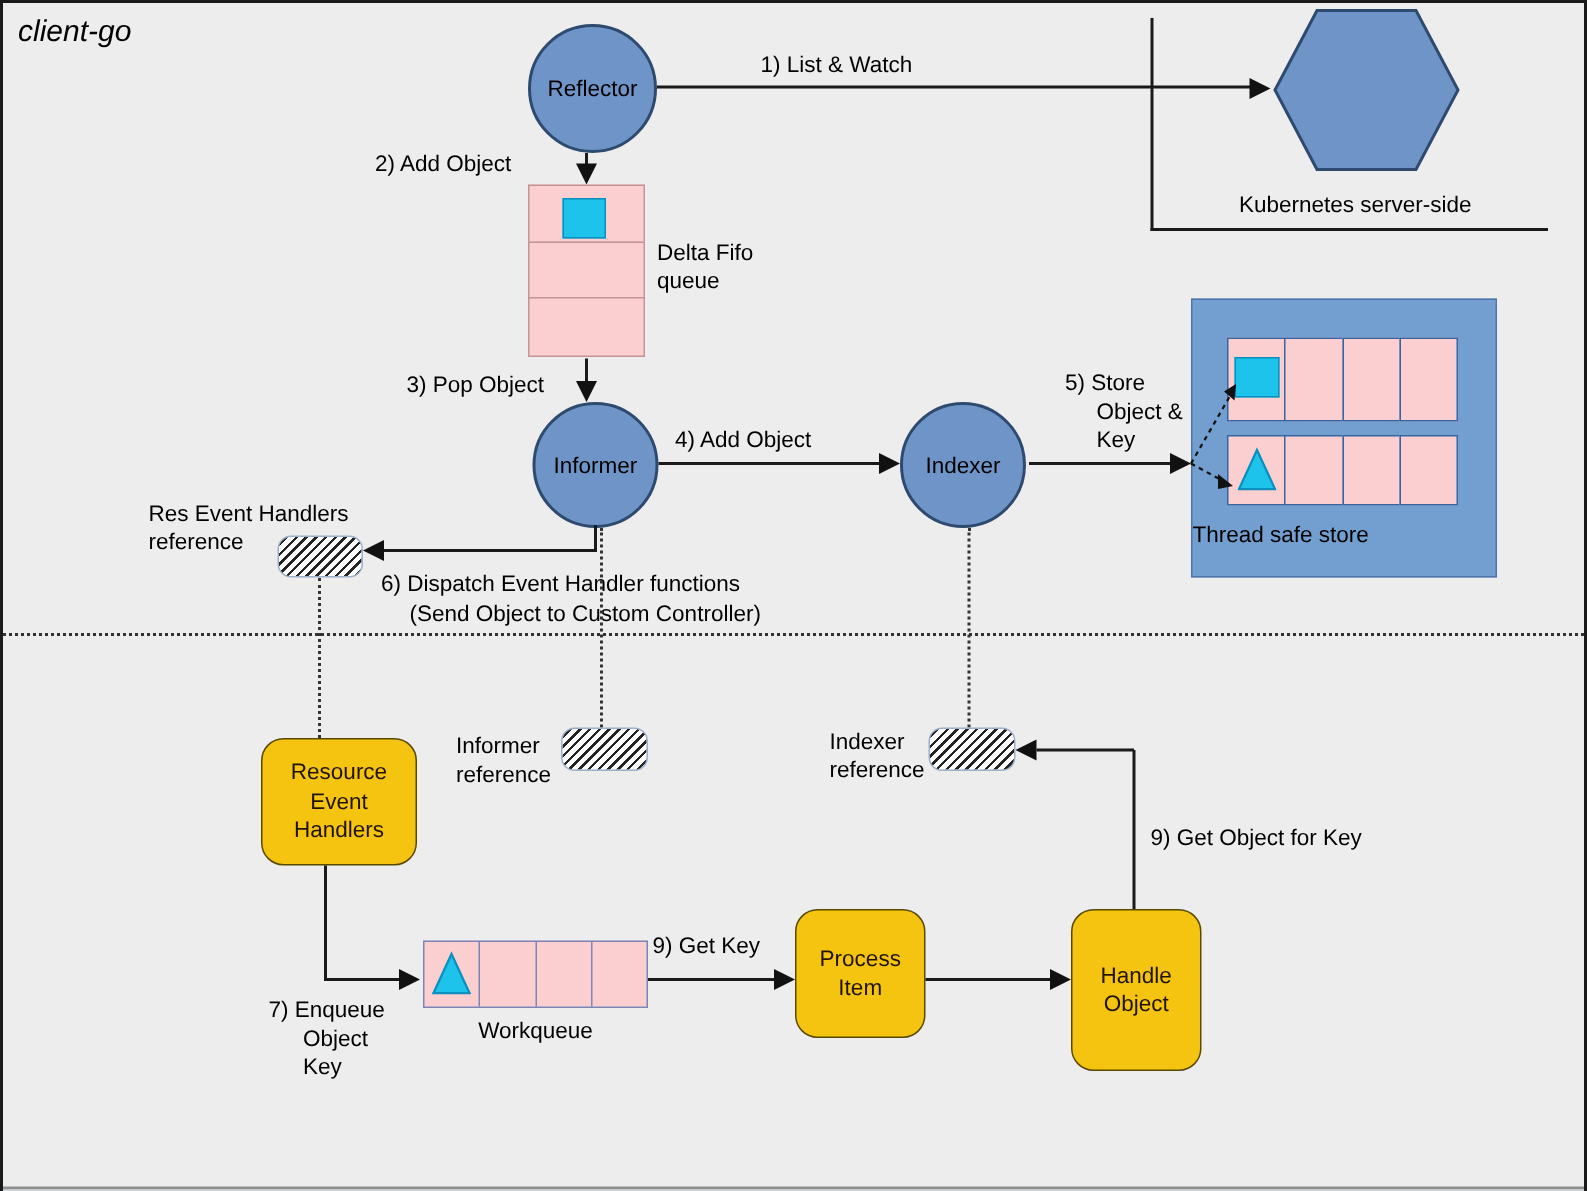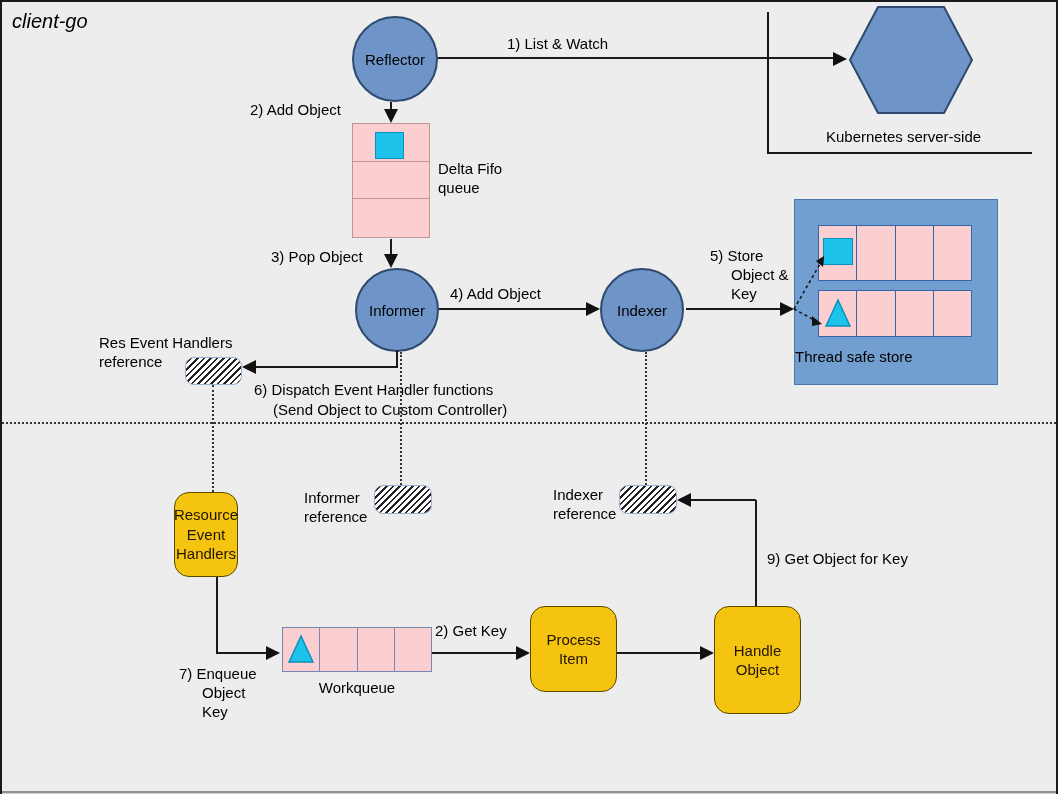--- a/index.html
+++ b/index.html
@@ -153,21 +153,21 @@
 
   <div class="abs prel lbl" style="left:551px; top:484px;">Indexer
 reference</div>
   <div class="abs hatch" style="left:617px; top:483px; width:58px; height:29px;"></div>
 
   <div class="abs hline" style="left:689px; top:497px; width:65px;"></div>
   <div class="abs ah ah-l" style="left:675px; top:491px;"></div>
   <div class="abs vline" style="left:753px; top:498px; height:106px;"></div>
   <div class="abs lbl" style="left:765px; top:548px;">9) Get Object for Key</div>
 
-  <div class="abs gold prel" style="left:172px; top:490px; width:64px; height:85px;">
+  <div class="abs gold prel" style="left:172px; top:490px; width:104px; height:85px;">
     <span class="prel">Resource
 Event
 Handlers</span>
   </div>
 
   <div class="abs vline" style="left:214px; top:575px; height:77px;"></div>
   <div class="abs hline" style="left:214px; top:650px; width:51px;"></div>
   <div class="abs ah ah-r" style="left:264px; top:644px;"></div>
   <div class="abs prel lbl hang23" style="left:177px; top:663px;">7) Enqueue
 Object
@@ -177,21 +177,21 @@
     <div class="wq-cell"></div>
     <div class="wq-cell"></div>
     <div class="wq-cell"></div>
     <div class="wq-cell"></div>
   </div>
   <svg class="abs" style="left:286px; top:632px;" width="26" height="30">
     <polygon points="13,2 25,28 1,28" fill="#1ec3ec" stroke="#0a8fbe" stroke-width="1.5"></polygon>
   </svg>
   <div class="abs" style="left:280px; top:677px; width:150px; text-align:center;">Workqueue</div>
 
-  <div class="abs lbl" style="left:433px; top:620px;">2) Get Key</div>
+  <div class="abs lbl" style="left:433px; top:620px;">9) Get Key</div>
   <div class="abs hline" style="left:430px; top:650px; width:85px;"></div>
   <div class="abs ah ah-r" style="left:514px; top:644px;"></div>
 
   <div class="abs gold" style="left:528px; top:604px; width:87px; height:86px;">
     <span class="prel">Process
 Item</span>
   </div>
 
   <div class="abs hline" style="left:615px; top:650px; width:84px;"></div>
   <div class="abs ah ah-r" style="left:698px; top:644px;"></div>

